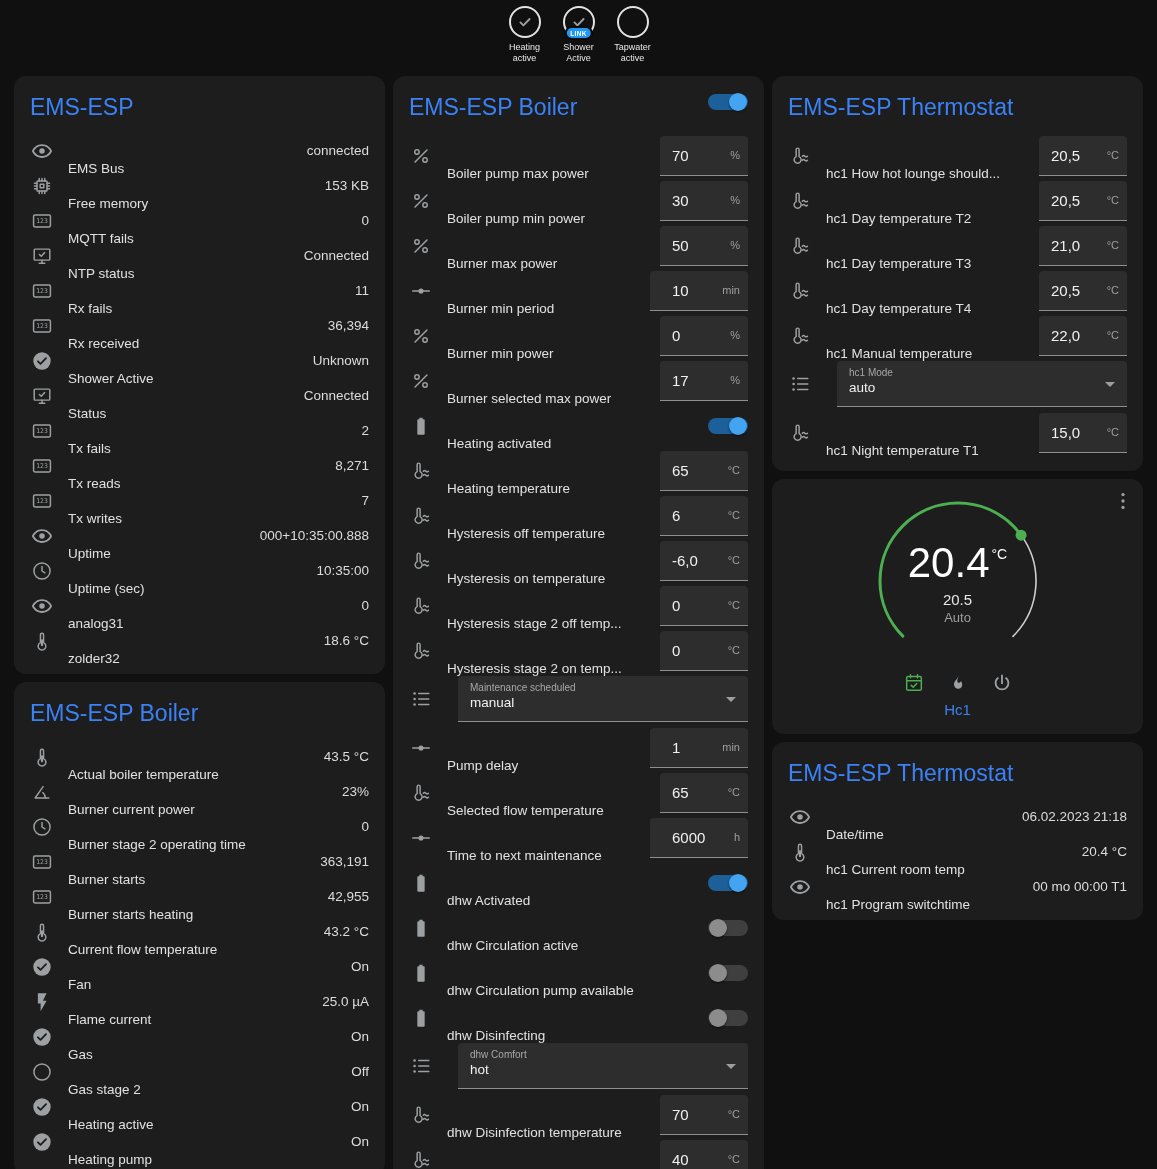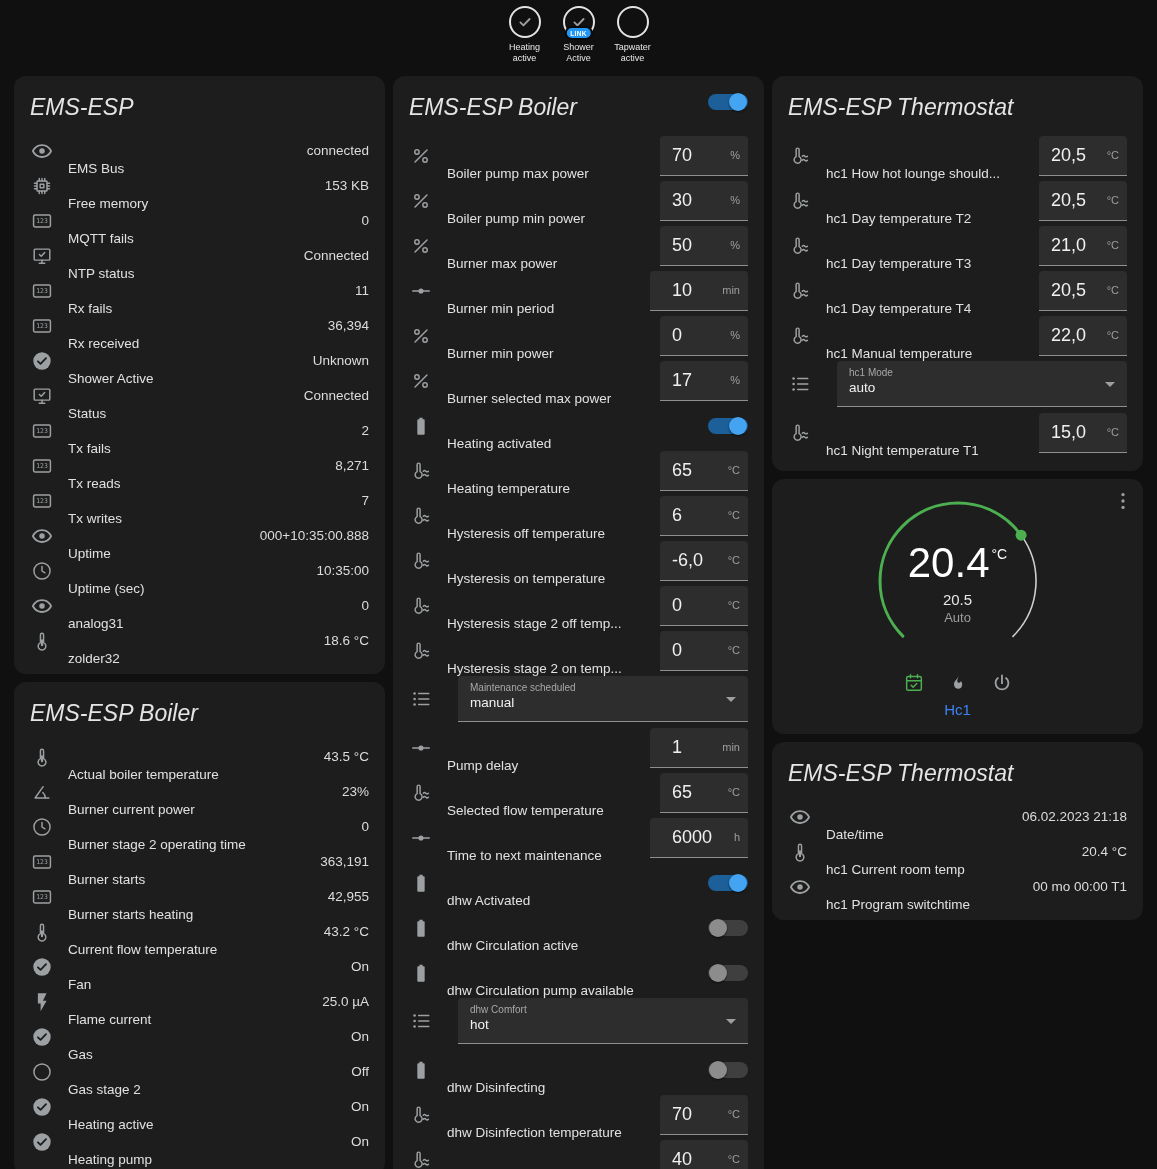--- a/index.html
+++ b/index.html
@@ -17,34 +17,34 @@
     display:flex; align-items:center; justify-content:center; position:relative; color:#fff; }
   .badge-circle .icon, .badge-circle .icon svg { width:20px; height:20px; }
   .link-pill { position:absolute; bottom:-4px; left:50%; transform:translateX(-50%);
     background:#2196f3; color:#fff; font-size:6.5px; font-weight:bold; letter-spacing:.3px;
     padding:1.5px 4px; border-radius:7px; border:2px solid #0a0a0a; }
   .badge-label { margin-top:4px; font-size:9px; line-height:1.25; text-align:center; color:#e8e8e8; }
   
   .columns { display:grid; grid-template-columns:repeat(3,1fr); gap:8px; padding:4px 14px 0 14px; align-items:start; }
   .card { background:#1d1d1d; border-radius:12px; padding:16px; margin-bottom:8px; }
   .card-head { display:flex; align-items:flex-start; justify-content:space-between; }
-  .card-title { font-size:23px; font-weight:400; color:#e5e5e5; padding:2px 0 12px 0;font-style:italic; }
+  .card-title { font-size:23px; font-weight:400; color:#3b82f6; padding:2px 0 12px 0; }
   
   .row { display:flex; align-items:center; gap:14px; cursor:pointer; }
   .srow { height:35px; }
   .crow { height:45px; }
   .icon { width:24px; height:24px; color:#9da0a2; flex:none; display:flex; align-items:center; justify-content:center; }
   .icon svg { width:22px; height:22px; display:block; }
   .row .label { flex:1; font-size:13.5px; color:#e1e1e1; white-space:nowrap; overflow:hidden; text-overflow:ellipsis;margin-top:36px; }
   .row .value { font-size:13.5px; color:#dcdcdc; white-space:nowrap; }
   
   .numbox { width:88px; height:40px; flex:none; background:#2d2d2d; border-bottom:1px solid #8f8f8f;
     border-radius:4px 4px 0 0; position:relative; display:flex; align-items:center; padding-left:12px; }
   .numbox.wide { width:98px;padding-left:22px; }
-  .numbox .val { font-size:18px; color:#f0f0f0; }
+  .numbox .val { font-size:15px; color:#f0f0f0; }
   .numbox .unit { position:absolute; right:8px; top:50%; transform:translateY(-50%); font-size:11px; color:#9e9e9e; }
   
   .switch { position:relative; width:40px; height:20px; flex:none; cursor:pointer; }
   .switch .track { position:absolute; left:0; right:0; top:2px; bottom:2px; border-radius:9px; background:#3f3f3f; }
   .switch .knob { position:absolute; top:1px; left:1px; width:18px; height:18px; border-radius:50%;
     background:#8c8c8c; box-shadow:0 1px 2px rgba(0,0,0,.6); transition:left .1s; }
   .switch.on .track { background:#1c5f99; }
   .switch.on .knob { left:21px; background:#44a4f2; }
   
   .selrow { height:52px; }
@@ -639,45 +639,45 @@
                 <svg viewBox="0 0 24 24" fill="currentColor">
                   <path d="M15 4.5h-1.2V3h-3.6v1.5H9c-.6 0-1 .4-1 1v15c0 .6.4 1 1 1h6c.6 0 1-.4 1-1v-15c0-.6-.4-1-1-1Z"></path>
                 </svg>
               </span>
               <span class="label">dhw Circulation pump available</span>
               <span class="switch">
                 <span class="track"></span>
                 <span class="knob"></span>
               </span>
             </div>
+            <div class="row crow">
+              <span class="icon">
+                <svg viewBox="0 0 24 24" fill="currentColor">
+                  <path d="M15 4.5h-1.2V3h-3.6v1.5H9c-.6 0-1 .4-1 1v15c0 .6.4 1 1 1h6c.6 0 1-.4 1-1v-15c0-.6-.4-1-1-1Z"></path>
+                </svg>
+              </span>
+              <span class="label">dhw Disinfecting</span>
+              <span class="switch">
+                <span class="track"></span>
+                <span class="knob"></span>
+              </span>
+            </div>
             <div class="row crow selrow">
               <span class="icon">
                 <svg viewBox="0 0 24 24" fill="none" stroke="currentColor" stroke-width="1.6" stroke-linecap="round" stroke-linejoin="round">
                   <path d="M9.5 6h11M9.5 12h11M9.5 18h11"></path>
                   <circle cx="5" cy="6" r="1.4" fill="currentColor" stroke="none"></circle>
                   <circle cx="5" cy="12" r="1.4" fill="currentColor" stroke="none"></circle>
                   <circle cx="5" cy="18" r="1.4" fill="currentColor" stroke="none"></circle>
                 </svg>
               </span>
               <span class="selbox">
                 <span class="cap">dhw Comfort</span>
                 <span class="selval">hot</span>
                 <span class="caret"></span>
-              </span>
-            </div>
-            <div class="row crow">
-              <span class="icon">
-                <svg viewBox="0 0 24 24" fill="currentColor">
-                  <path d="M15 4.5h-1.2V3h-3.6v1.5H9c-.6 0-1 .4-1 1v15c0 .6.4 1 1 1h6c.6 0 1-.4 1-1v-15c0-.6-.4-1-1-1Z"></path>
-                </svg>
-              </span>
-              <span class="label">dhw Disinfecting</span>
-              <span class="switch">
-                <span class="track"></span>
-                <span class="knob"></span>
               </span>
             </div>
             <div class="row crow">
               <span class="icon">
                 <svg viewBox="0 0 24 24" fill="none" stroke="currentColor" stroke-width="1.6" stroke-linecap="round" stroke-linejoin="round">
                   <path d="M7.8 12.6V5a1.6 1.6 0 0 1 3.2 0v7.6a3.8 3.8 0 1 1-3.2 0Z"></path>
                   <path d="M14.5 12.2c.9-.9 1.9-.9 2.8 0 .9.9 1.9.9 2.8 0M14.5 16.6c.9-.9 1.9-.9 2.8 0 .9.9 1.9.9 2.8 0"></path>
                 </svg>
               </span>
               <span class="label">dhw Disinfection temperature</span>

